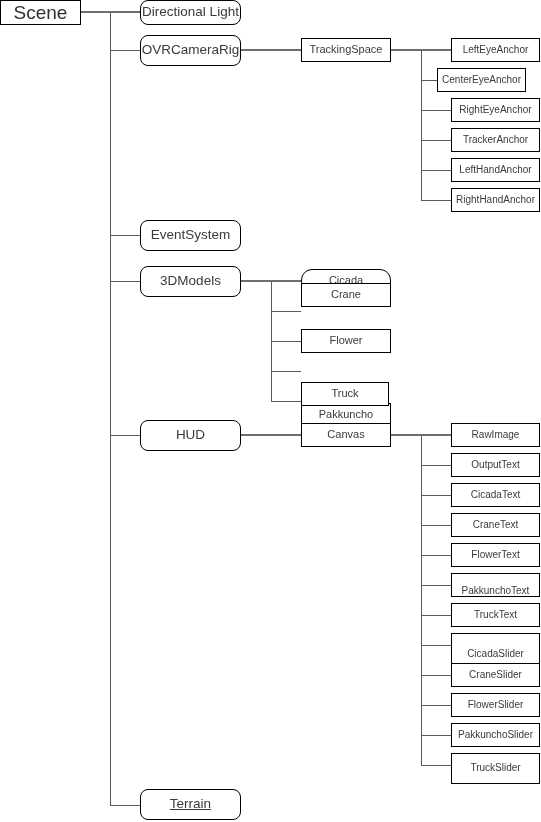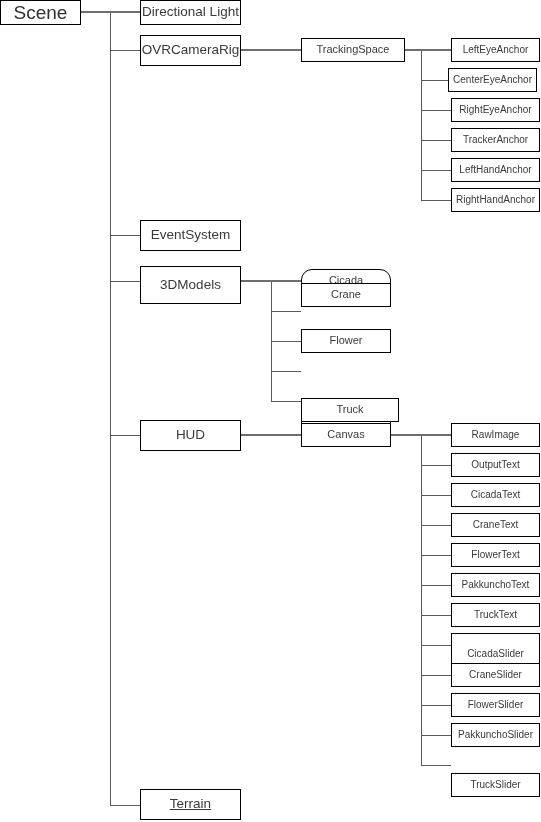--- a/index.html
+++ b/index.html
@@ -33,20 +33,21 @@
     overflow: hidden;
     white-space: nowrap;
   }
   
   .node.root {
     font-size: 19px;
     color: #303030;
   }
   .node.lvl2 {
     font-size: 13.5px;
+    border-radius: 8px;
   }
   .node.lvl3 {
     font-size: 11px;
   }
   .node.lvl4 {
     font-size: 10px;
   }
   .edge {
     position: absolute;
     background: #5a5a5a;
@@ -114,54 +115,54 @@
       </div>
       <div class="node lvl2" style="left: 140px; top: 0px; width: 101px; height: 25px;">
         <span>Directional Light</span>
       </div>
       <div class="node lvl2" style="left: 140px; top: 35px; width: 101px; height: 31px;">
         <span>OVRCameraRig</span>
       </div>
       <div class="node lvl2" style="left: 140px; top: 220px; width: 101px; height: 31px;">
         <span>EventSystem</span>
       </div>
-      <div class="node lvl2" style="left: 140px; top: 266px; width: 101px; height: 38px;">
+      <div class="node lvl2" style="left: 140px; top: 266px; width: 101px; height: 31px;">
         <span>3DModels</span>
       </div>
       <div class="node lvl2" style="left: 140px; top: 420px; width: 101px; height: 31px;">
         <span>HUD</span>
       </div>
       <div class="node lvl2" style="left: 140px; top: 789px; width: 101px; height: 31px; text-decoration: underline;">
         <span>Terrain</span>
       </div>
-      <div class="node lvl3" style="left: 301px; top: 38px; width: 104px; height: 24px;">
+      <div class="node lvl3" style="left: 301px; top: 38px; width: 90px; height: 24px;">
         <span>TrackingSpace</span>
       </div>
       <div class="node lvl3" style="left: 301px; top: 269px; width: 90px; height: 24px; border-radius: 11px;">
         <span>Cicada</span>
       </div>
       <div class="node lvl3" style="left: 301px; top: 283px; width: 90px; height: 24px;">
         <span>Crane</span>
       </div>
       <div class="node lvl3" style="left: 301px; top: 329px; width: 90px; height: 24px;">
         <span>Flower</span>
       </div>
       <div class="node lvl3" style="left: 301px; top: 359px; width: 90px; height: 24px; margin-top: 44px;">
         <span>Pakkuncho</span>
       </div>
-      <div class="node lvl3" style="left: 301px; top: 398px; width: 98px; height: 24px;">
+      <div class="node lvl3" style="left: 301px; top: 382px; width: 88px; height: 24px;">
         <span>Truck</span>
       </div>
       <div class="node lvl3" style="left: 301px; top: 423px; width: 90px; height: 24px;">
         <span>Canvas</span>
       </div>
       <div class="node lvl4" style="left: 451px; top: 38px; width: 89px; height: 24px;">
         <span>LeftEyeAnchor</span>
       </div>
-      <div class="node lvl4" style="left: 448px; top: 68px; width: 89px; height: 24px;">
+      <div class="node lvl4" style="left: 437px; top: 68px; width: 89px; height: 24px;">
         <span>CenterEyeAnchor</span>
       </div>
       <div class="node lvl4" style="left: 451px; top: 98px; width: 89px; height: 24px;">
         <span>RightEyeAnchor</span>
       </div>
       <div class="node lvl4" style="left: 451px; top: 128px; width: 89px; height: 24px;">
         <span>TrackerAnchor</span>
       </div>
       <div class="node lvl4" style="left: 451px; top: 158px; width: 89px; height: 24px;">
         <span>LeftHandAnchor</span>
@@ -177,35 +178,35 @@
       </div>
       <div class="node lvl4" style="left: 451px; top: 483px; width: 89px; height: 24px;">
         <span>CicadaText</span>
       </div>
       <div class="node lvl4" style="left: 451px; top: 513px; width: 89px; height: 24px;">
         <span>CraneText</span>
       </div>
       <div class="node lvl4" style="left: 451px; top: 543px; width: 89px; height: 24px;">
         <span>FlowerText</span>
       </div>
-      <div class="node lvl4" style="left: 451px; top: 573px; width: 89px; height: 24px;">
+      <div class="node lvl4" style="left: 451px; top: 573px; width: 89px; height: 24px; align-items: flex-end;">
         <span>PakkunchoText</span>
       </div>
       <div class="node lvl4" style="left: 451px; top: 603px; width: 89px; height: 24px;">
         <span>TruckText</span>
       </div>
       <div class="node lvl4" style="left: 451px; top: 633px; width: 89px; height: 42px;">
         <span>CicadaSlider</span>
       </div>
       <div class="node lvl4" style="left: 451px; top: 663px; width: 89px; height: 24px;">
         <span>CraneSlider</span>
       </div>
       <div class="node lvl4" style="left: 451px; top: 693px; width: 89px; height: 24px;">
         <span>FlowerSlider</span>
       </div>
       <div class="node lvl4" style="left: 451px; top: 723px; width: 89px; height: 24px;">
         <span>PakkunchoSlider</span>
       </div>
-      <div class="node lvl4" style="left: 451px; top: 753px; width: 89px; height: 24px; margin-top: 20px;">
+      <div class="node lvl4" style="left: 451px; top: 753px; width: 89px; height: 31px;">
         <span>TruckSlider</span>
       </div>
     </div>
 </div>
 
 </body></html>

